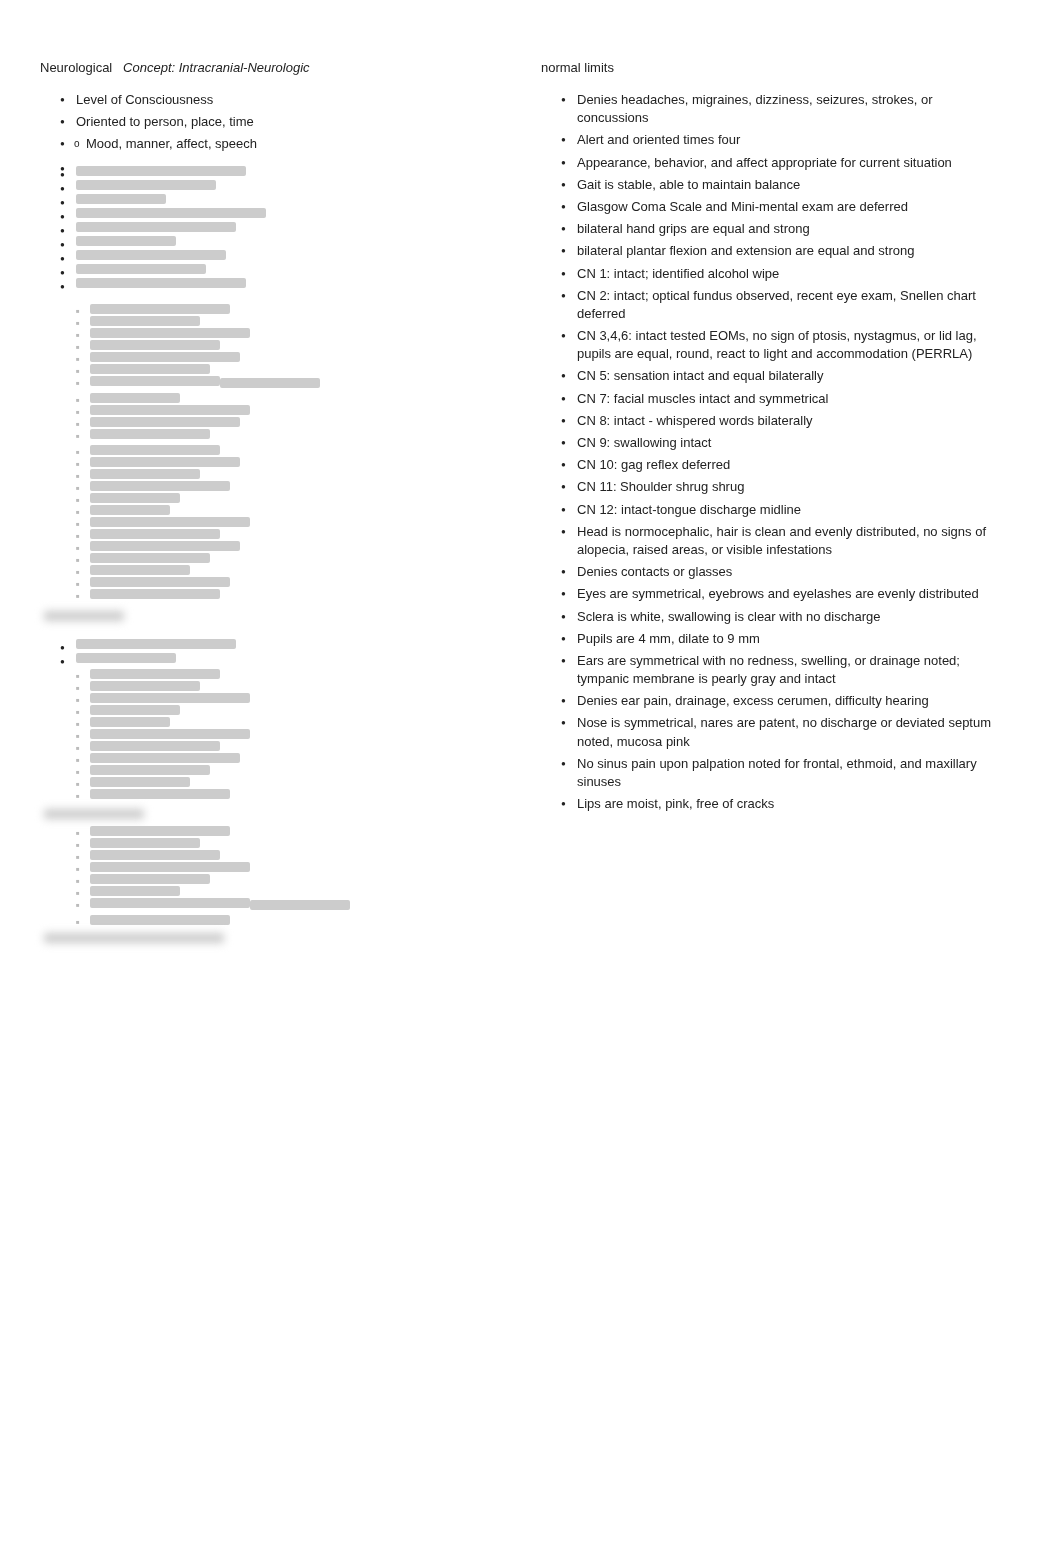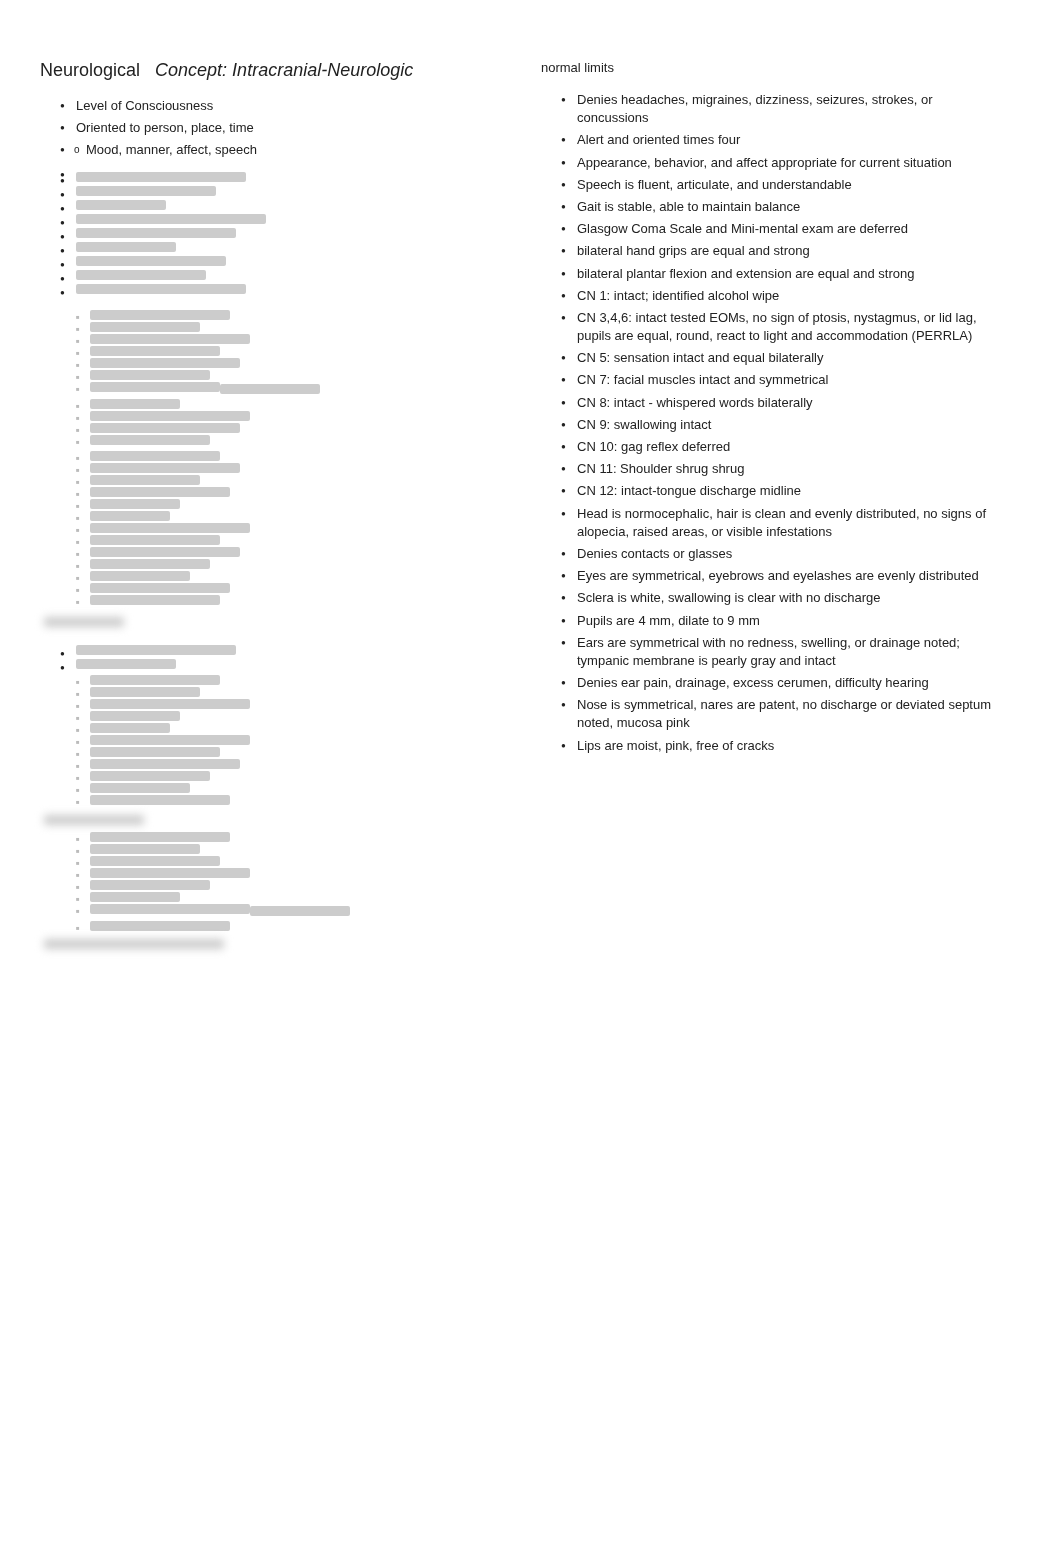--- a/index.html
+++ b/index.html
@@ -23,21 +23,21 @@
     }
     .left-column {
       width: 50%;
       padding-right: 20px;
     }
     .right-column {
       width: 50%;
       padding-left: 10px;
     }
     .section-header {
-      font-size: 18px;
+      font-size: 13px;
       margin-bottom: 4px;
     }
     .section-header .normal {
       font-weight: normal;
     }
     .section-header .italic {
       font-style: italic;
     }
     ul.bullet-list {
       list-style: none;
@@ -359,38 +359,38 @@
       <li>
           <span>Denies headaches, migraines, dizziness, seizures, strokes, or concussions</span>
         </li>
       <li>
           <span>Alert and oriented times four</span>
         </li>
       <li>
           <span>Appearance, behavior, and affect appropriate for current situation</span>
         </li>
       <li>
-          <span>Speech is fluent, articulate, and understandable</span>
-        </li>
-      <li>
           <span>Gait is stable, able to maintain balance</span>
         </li>
       <li>
           <span>Glasgow Coma Scale and Mini-mental exam are deferred</span>
         </li>
       <li>
           <span>bilateral hand grips are equal and strong</span>
         </li>
       <li>
           <span>bilateral plantar flexion and extension are equal and strong</span>
         </li>
       <li>
           <span>CN 1: intact; identified alcohol wipe</span>
         </li>
       <li>
+          <span>CN 2: intact; optical fundus observed, recent eye exam, Snellen chart deferred</span>
+        </li>
+      <li>
           <span>CN 3,4,6: intact tested EOMs, no sign of ptosis, nystagmus, or lid lag, pupils are equal, round, react to light and accommodation (PERRLA)</span>
         </li>
       <li>
           <span>CN 5: sensation intact and equal bilaterally</span>
         </li>
       <li>
           <span>CN 7: facial muscles intact and symmetrical</span>
         </li>
       <li>
           <span>CN 8: intact - whispered words bilaterally</span>
@@ -423,19 +423,22 @@
           <span>Pupils are 4 mm, dilate to 9 mm</span>
         </li>
       <li>
           <span>Ears are symmetrical with no redness, swelling, or drainage noted; tympanic membrane is pearly gray and intact</span>
         </li>
       <li>
           <span>Denies ear pain, drainage, excess cerumen, difficulty hearing</span>
         </li>
       <li>
           <span>Nose is symmetrical, nares are patent, no discharge or deviated septum noted, mucosa pink</span>
+        </li>
+      <li>
+          <span>No sinus pain upon palpation noted for frontal, ethmoid, and maxillary sinuses</span>
         </li>
       <li>
           <span>Lips are moist, pink, free of cracks</span>
         </li>
     </ul>
   </div>
 </div>
 
 </body></html>

